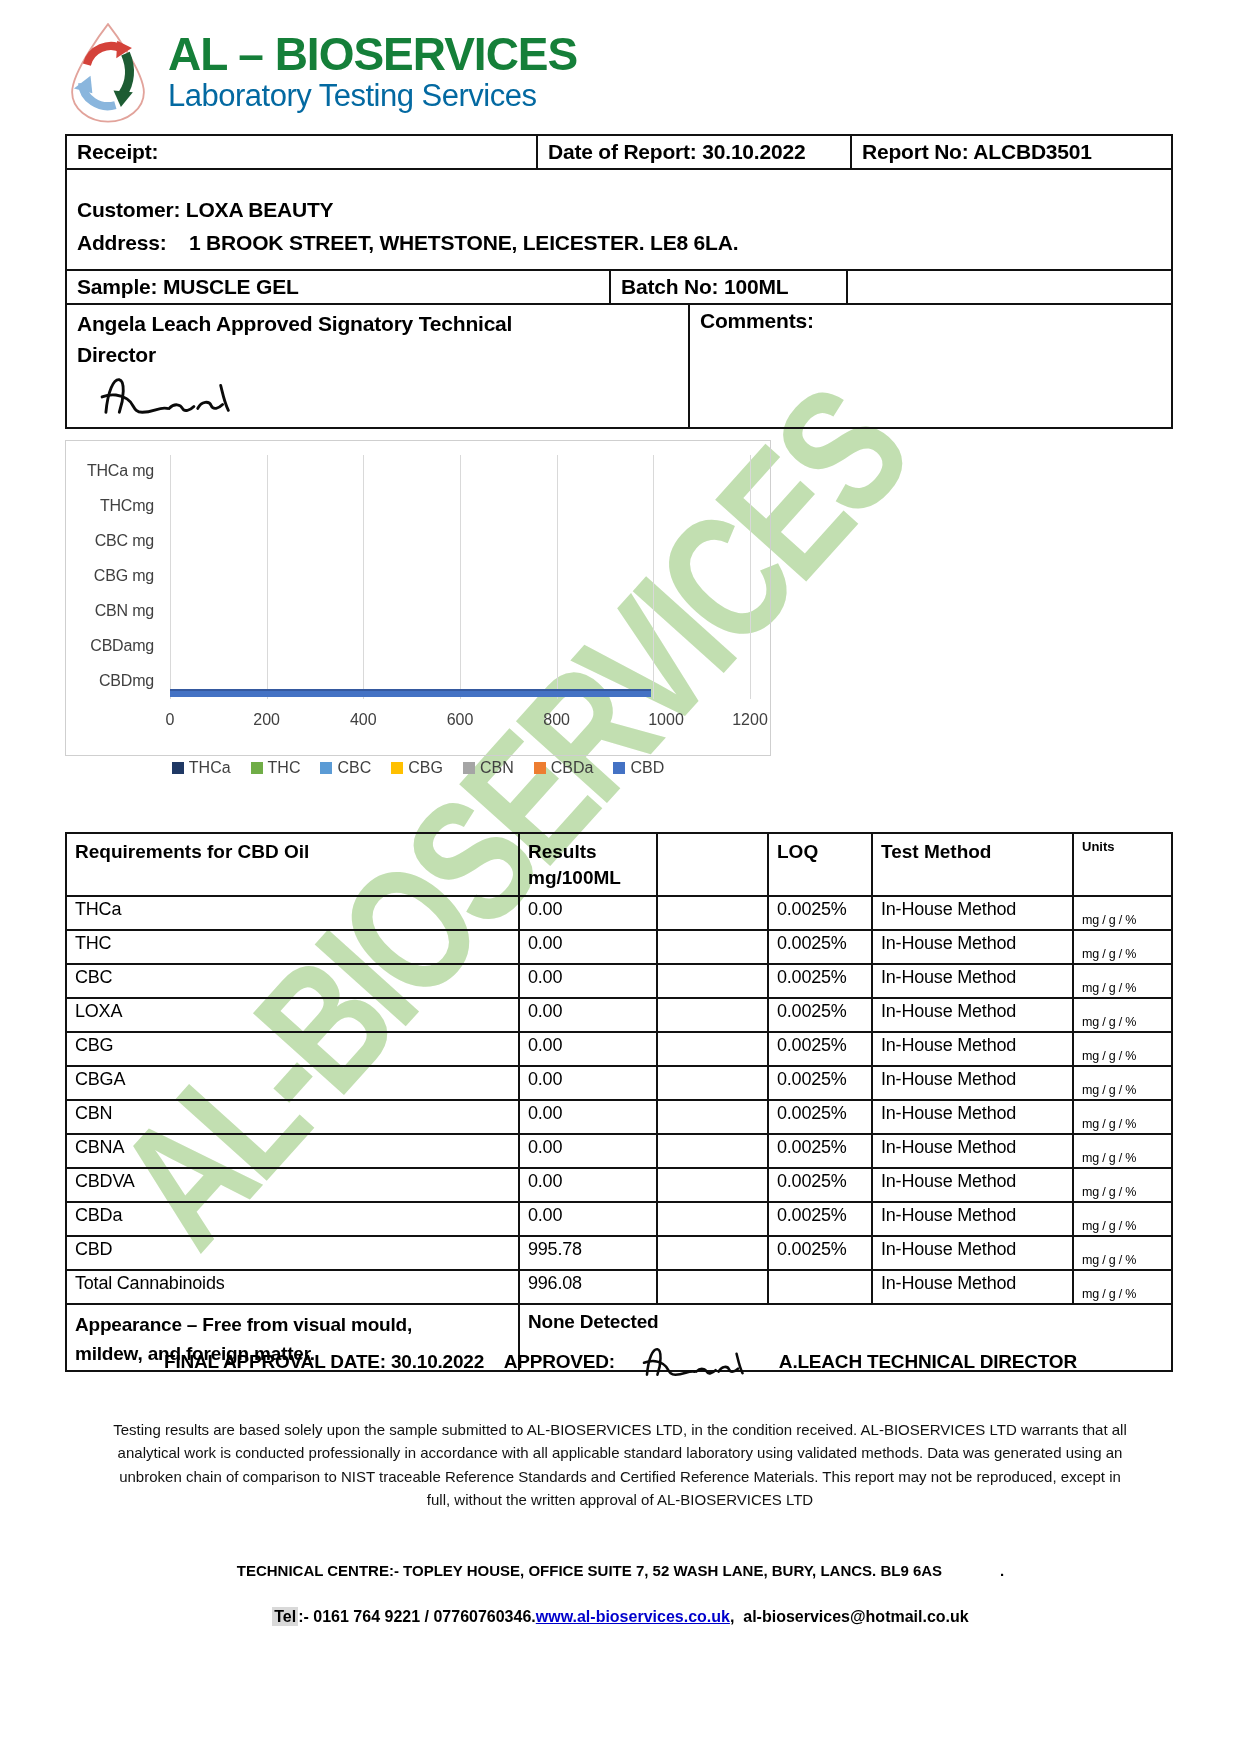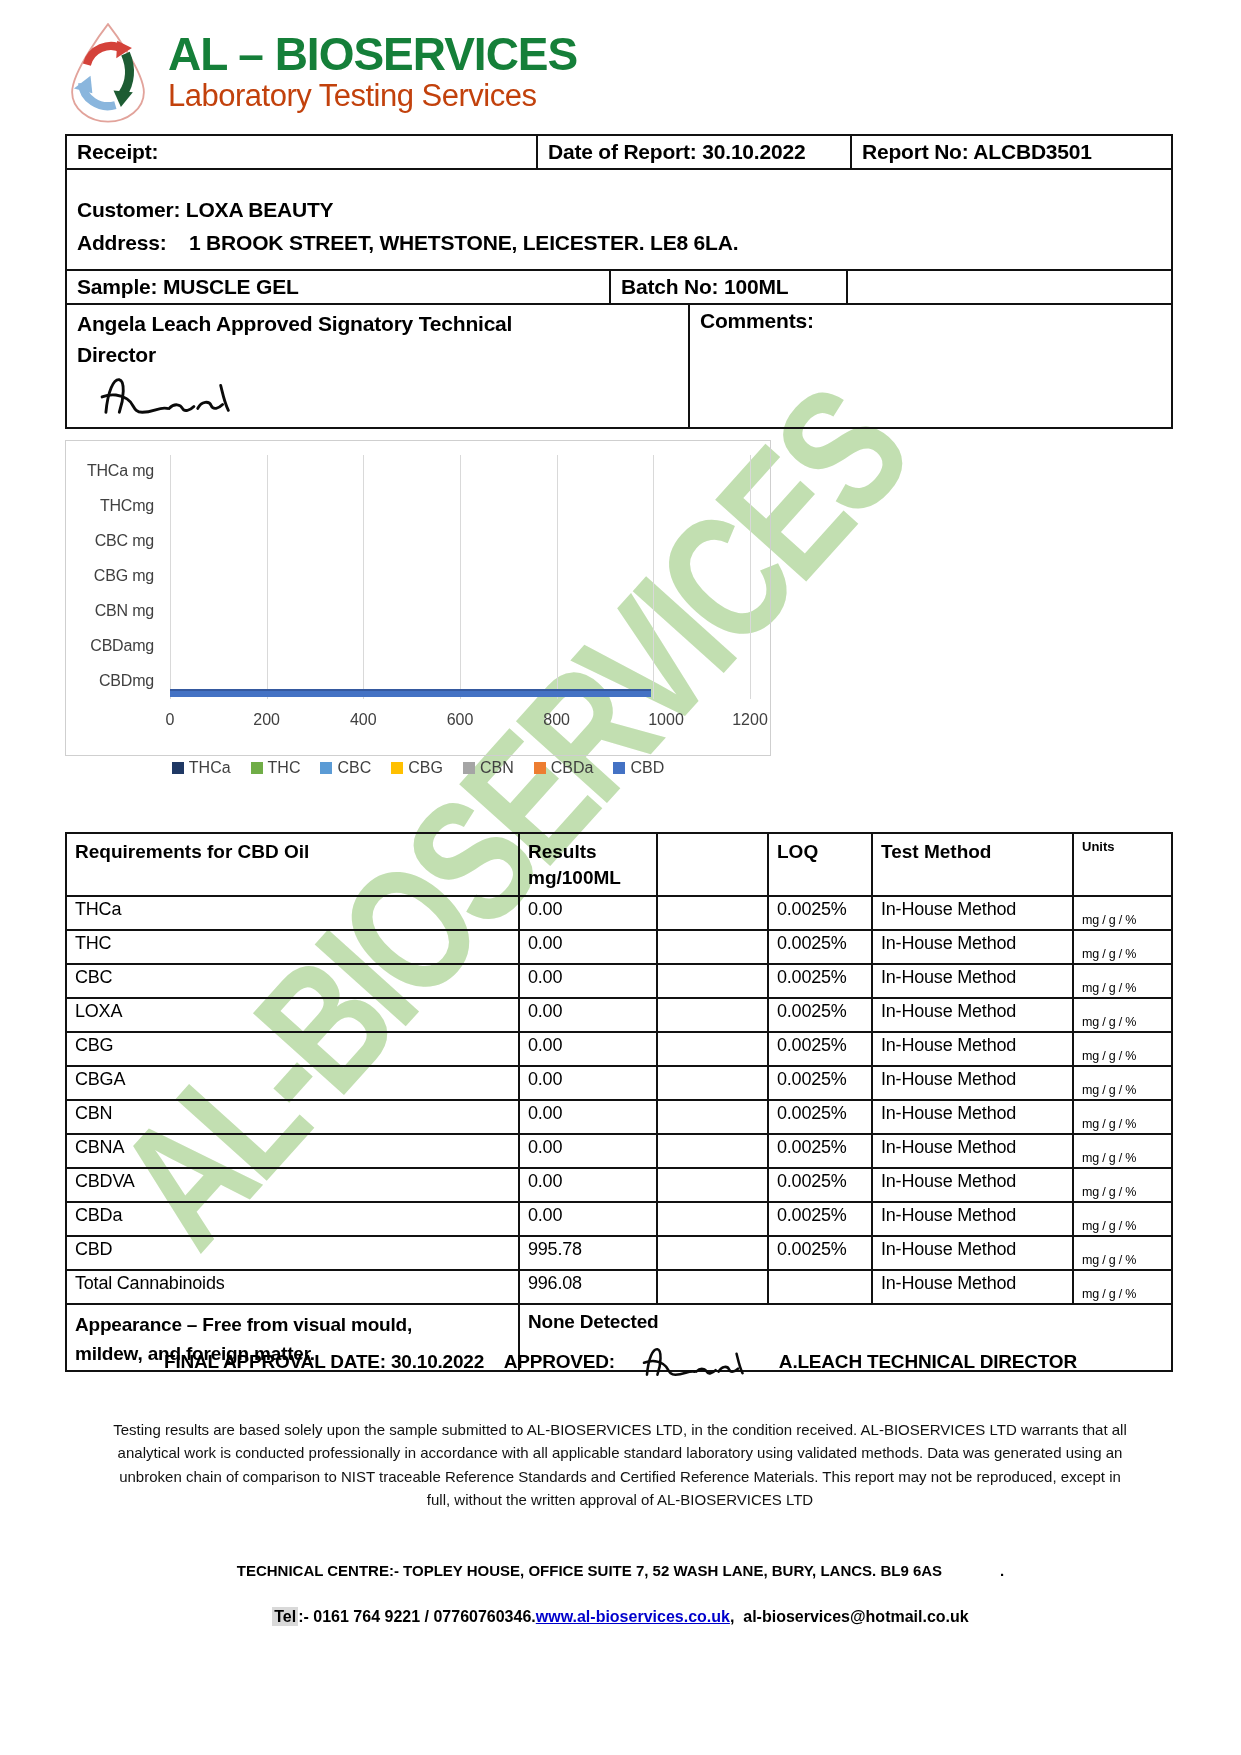--- a/index.html
+++ b/index.html
@@ -14,21 +14,21 @@
     transform:rotate(-48deg); transform-origin:50% 50%;
     font-size:178px; font-weight:700; letter-spacing:-10px; white-space:nowrap;
     color:#b5d8a0; opacity:.82; z-index:0; pointer-events:none; }
   .watermark span{ display:inline-block; transform:scaleX(.78); }
 
   .content { position:absolute; inset:0; z-index:1;border-radius:13px; }
 
   
   .logo-row { position:absolute; left:62px; top:20px; display:flex; align-items:center; gap:14px; }
   .logo-text .brand { font-size:46px; font-weight:700; color:#157f39; letter-spacing:-1px; line-height:1.05; }
-  .logo-text .subtitle { font-size:31px; font-weight:400; color:#c2410c; letter-spacing:-.5px; }
+  .logo-text .subtitle { font-size:31px; font-weight:400; color:#0369a1; letter-spacing:-.5px; }
 
   
   table { border-collapse:collapse; table-layout:fixed; }
   td, th { border:2px solid #111; vertical-align:top; overflow:hidden; }
 
   
   .info-table { position:absolute; left:65px; top:134px; width:1106px; }
   .info-table td { padding:4px 10px; font-size:21px; font-weight:700; letter-spacing:-.2px; }
   .info-table .two-line { padding:24px 10px 10px; }
   .info-table .two-line div { line-height:1.55; white-space:pre-wrap; }

